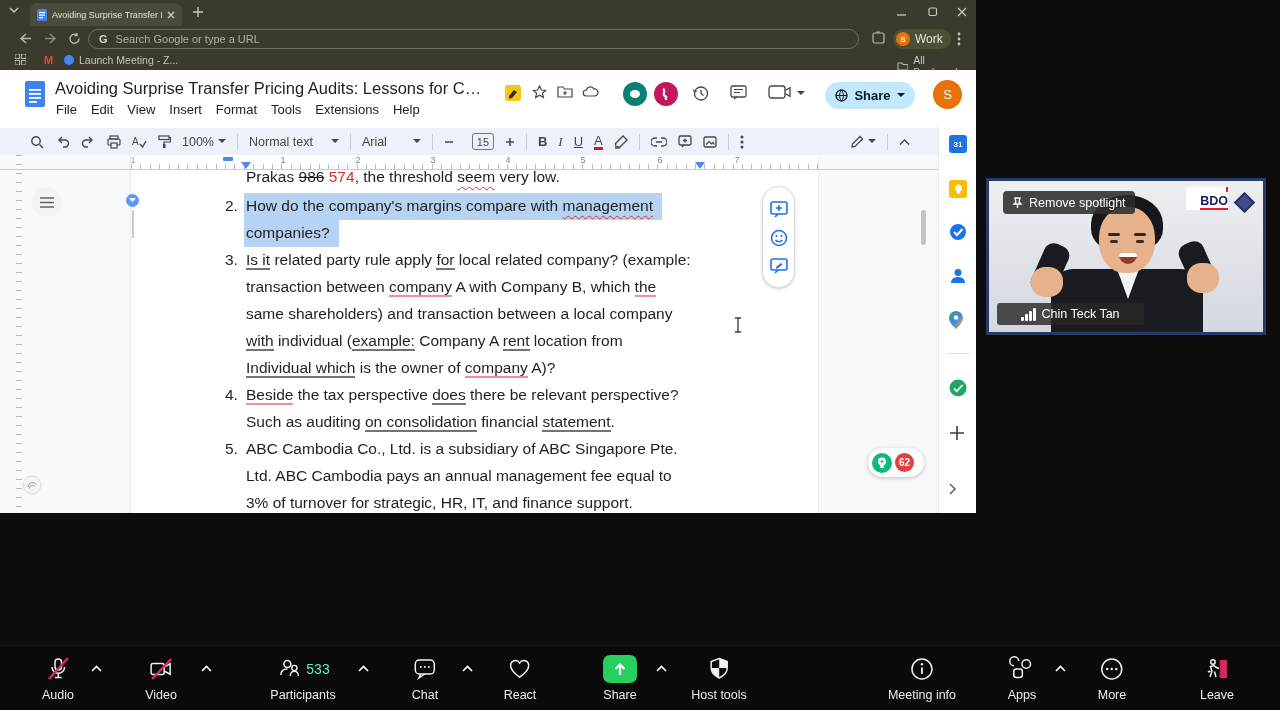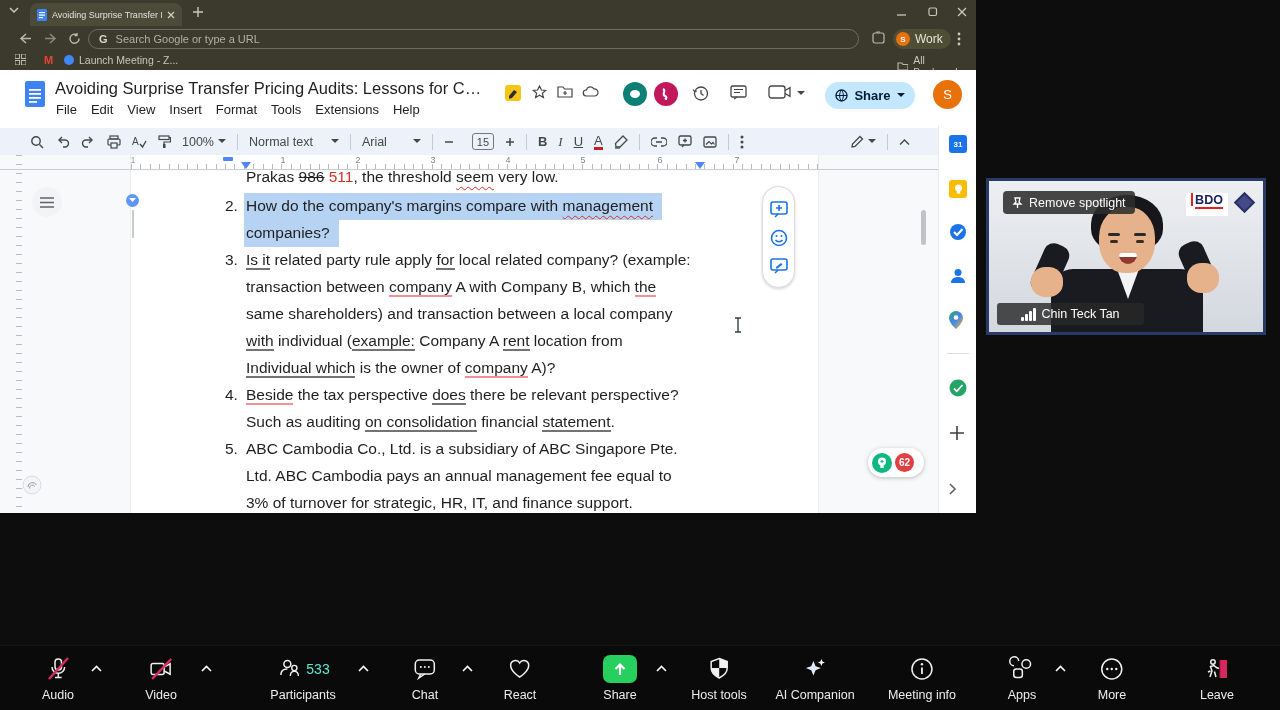--- a/index.html
+++ b/index.html
@@ -92,21 +92,21 @@
   .face{position:absolute;left:110px;top:26px;width:56px;height:66px;background:#e6b28c;border-radius:46%;}
   .brow{position:absolute;width:12px;height:3px;background:#2a2a2e;border-radius:2px;top:26px;}
   .eye{position:absolute;width:8px;height:3px;background:#3b2b22;border-radius:2px;top:33px;}
   .mouth{position:absolute;left:20px;top:46px;width:18px;height:11px;background:#8e3a2c;border-radius:2px 2px 9px 9px;overflow:hidden;}
   .teeth{width:100%;height:4px;background:#fff;}
   .torso{position:absolute;left:62px;top:88px;width:152px;height:70px;background:#1a1b20;border-radius:22px 22px 0 0;}
   .shirt{position:absolute;left:66px;top:0;width:22px;height:30px;background:#f2f3f5;clip-path:polygon(0 0,100% 0,50% 100%);}
   .arm{position:absolute;width:26px;height:52px;background:#1a1b20;border-radius:10px;}
   .fist{position:absolute;width:32px;height:30px;background:#e6b28c;border-radius:45%;}
   .spot-pill{position:absolute;left:14px;top:10px;height:23px;background:rgba(45,45,45,.88);border-radius:4px;display:flex;align-items:center;gap:6px;padding:0 9px;color:#fff;font-size:12.5px;}
-  .bdo-box{position:absolute;left:197px;top:12px;width:42px;height:23px;background:#fff;display:flex;align-items:flex-start;justify-content:center;gap:2px;}
+  .bdo-box{position:absolute;left:197px;top:6px;width:42px;height:23px;background:#fff;display:flex;align-items:flex-end;justify-content:center;gap:2px;flex-direction:column;}
   .bdo-bar{width:2px;height:13px;background:#e0231f;}
   .bdo-txt{color:#1b2064;font-weight:bold;font-size:12.5px;border-bottom:2px solid #e0231f;line-height:14px;}
   .diamond{position:absolute;left:248px;top:14px;width:15px;height:15px;background:#434a87;border:2px solid #2b3166;transform:rotate(45deg);}
   .name-tag{position:absolute;left:8px;bottom:7px;height:22px;background:rgba(40,40,40,.82);border-radius:3px;display:flex;align-items:center;gap:6px;padding:0 24px;color:#fff;font-size:12.5px;}
   .bars{display:flex;align-items:flex-end;gap:1.5px;}
   .bars i{display:block;width:2.5px;background:#fff;border-radius:1px;}
 
   
   .zbar{position:absolute;left:0;top:645px;width:1280px;height:65px;background:#0a0a0a;border-top:1px solid #171717;}
   .zitem{position:absolute;top:9px;transform:translateX(-50%);display:flex;flex-direction:column;align-items:center;gap:5px;color:#ededed;font-size:12.5px;white-space:nowrap;}
@@ -527,21 +527,21 @@
       <div class="fingerprint">
           <svg width="20" height="20">
             <circle cx="10" cy="10" r="9" fill="#f3f4f6" stroke="#dadce0"></circle>
             <path d="M6 12a4.5 4.5 0 0 1 8.5-2M7.5 13.5a3 3 0 0 1 5.5-2" fill="none" stroke="#9aa0a6" stroke-width="1"></path>
           </svg>
         </div>
 
       <div class="hl" style="left:244px;top:38px;width:418px;height:27px"></div>
       <div class="hl" style="left:244px;top:65px;width:95px;height:27px"></div>
 
-      <div class="tline" style="top:13px"><span><span>Prakas </span><span class="seg-strike">986</span><span> </span><span class="seg-red">511</span><span>, the threshold </span><span class="seg-sq">seem</span><span> very low.</span></span></div>
+      <div class="tline" style="top:13px"><span><span>Prakas </span><span class="seg-strike">986</span><span> </span><span class="seg-red">574</span><span>, the threshold </span><span class="seg-sq">seem</span><span> very low.</span></span></div>
       <div class="tnum" style="top:42px">2.</div>
       <div class="tline" style="top:42px"><span><span>How do the company's margins compare with </span><span class="seg-sq">management</span></span></div>
       <div class="tline" style="top:69px"><span><span>companies?</span></span></div>
       <div class="tnum" style="top:96px">3.</div>
       <div class="tline" style="top:96px"><span><span class="seg-uy">Is it</span><span> related party rule apply </span><span class="seg-uy">for</span><span> local related company? (example:</span></span></div>
       <div class="tline" style="top:123px"><span><span>transaction between </span><span class="seg-up">company</span><span> A with Company B, which </span><span class="seg-up">the</span></span></div>
       <div class="tline" style="top:150px"><span><span>same shareholders) and transaction between a local company</span></span></div>
       <div class="tline" style="top:177px"><span><span class="seg-uy">with</span><span> individual (</span><span class="seg-uy">example:</span><span> Company A </span><span class="seg-uy">rent</span><span> location from</span></span></div>
       <div class="tline" style="top:204px"><span><span class="seg-uy">Individual which</span><span> is the owner of </span><span class="seg-up">company</span><span> A)?</span></span></div>
       <div class="tnum" style="top:231px">4.</div>
@@ -740,29 +740,20 @@
     <div class="zitem" style="left:719px">
       <span class="zicon-row">
           <svg width="26" height="26">
             <path d="M13 2.5l8 3v6.5c0 5-3.6 7.8-8 10-4.4-2.2-8-5-8-10V5.5z" fill="none" stroke="#f0f0f0" stroke-width="1.5"></path>
             <path d="M13 2.5l8 3v6.5h-8zM13 12v9.7c-4.3-2.2-7.8-5-7.8-9.7z" fill="#f0f0f0"></path>
           </svg>
         </span>
       <span>Host tools</span>
     </div>
 
-    <div class="zitem" style="left:815px">
-      <span class="zicon-row">
-          <svg width="26" height="26">
-            <path d="M11 5l2.2 5.3L18.5 12l-5.3 2.2L11 19.5l-2.2-5.3L3.5 12l5.3-1.7z" fill="#dfeaff"></path>
-            <path d="M19 3l1 2.5L22.5 6.5 20 7.5 19 10l-1-2.5L15.5 6.5 18 5.5z" fill="#ffffff"></path>
-          </svg>
-        </span>
-      <span>AI Companion</span>
-    </div>
 
     <div class="zitem" style="left:922px">
       <span class="zicon-row">
           <svg width="26" height="26">
             <circle cx="13" cy="13" r="10" fill="none" stroke="#f0f0f0" stroke-width="1.5"></circle>
             <circle cx="13" cy="8.2" r="1.2" fill="#f0f0f0"></circle>
             <path d="M13 11.5V18" stroke="#f0f0f0" stroke-width="1.8"></path>
           </svg>
         </span>
       <span>Meeting info</span>

